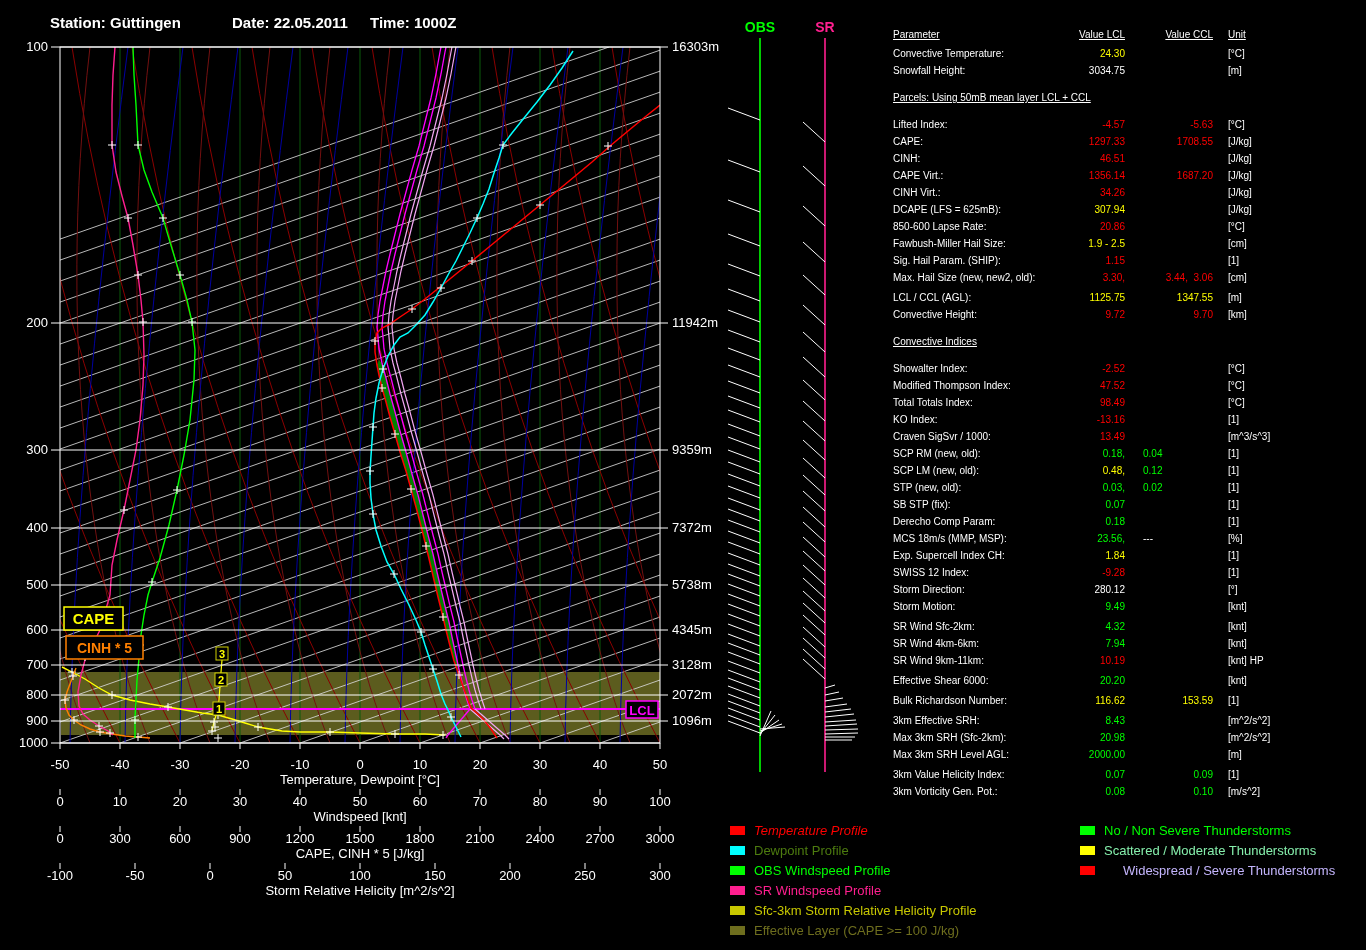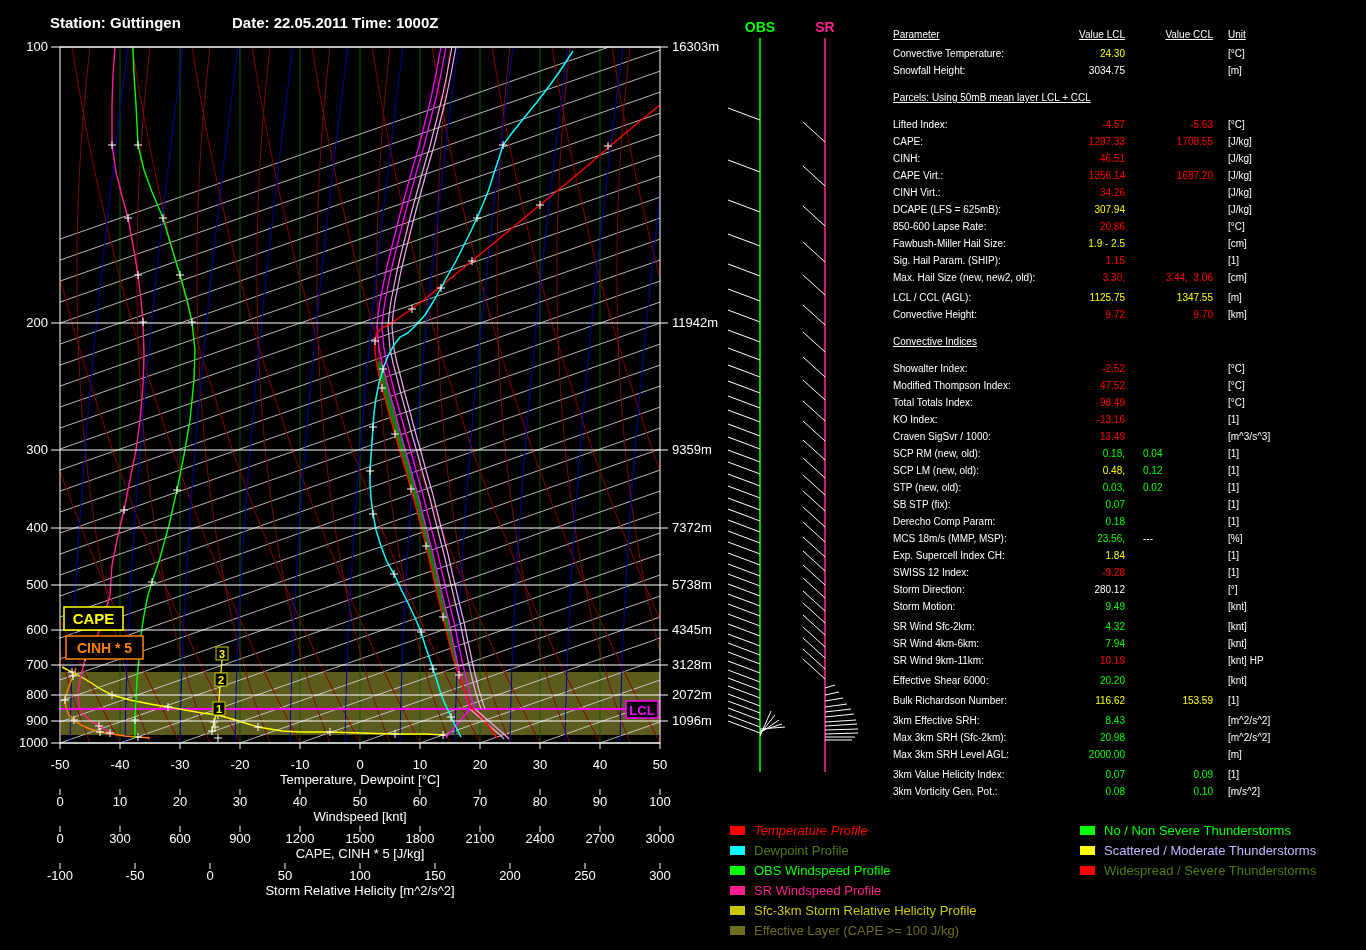--- a/index.html
+++ b/index.html
@@ -26,21 +26,21 @@
   #legendR{left:1080px;top:820px;}
   .lrow{height:20px;display:flex;align-items:center;white-space:nowrap;}
   .sw{display:inline-block;width:15px;height:9px;margin-right:9px;flex:0 0 auto;}
 </style>
 </head>
 <body>
 
 <div id="app">
   <div class="hdr" style="left:50px">Station: Güttingen</div>
   <div class="hdr" style="left:232px">Date: 22.05.2011</div>
-  <div class="hdr" style="left:352px">Time: 1000Z</div>
+  <div class="hdr" style="left:370px">Time: 1000Z</div>
 
   <div id="svgwrap">
     <svg id="skewt-svg" width="880" height="950" xmlns="http://www.w3.org/2000/svg">
         <defs>
           <clipPath id="chartclip">
             <rect x="60" y="47" width="600" height="696"></rect>
           </clipPath>
         </defs>
         <g clip-path="url(#chartclip)">
           <rect x="61" y="672" width="599" height="63" fill="#5c5c1e"></rect>
@@ -791,20 +791,20 @@
         <span style="color: rgb(110, 110, 30);">Effective Layer (CAPE &gt;= 100 J/kg)</span>
       </div>
     </div>
   <div id="legendR" class="legend">
       <div class="lrow">
         <span class="sw" style="background: rgb(0, 255, 0);"></span>
         <span style="color: rgb(0, 255, 0);">No / Non Severe Thunderstorms</span>
       </div>
       <div class="lrow">
         <span class="sw" style="background: rgb(255, 255, 0);"></span>
-        <span style="color: #c4b5fd;">Scattered / Moderate Thunderstorms</span>
+        <span style="color: #86efac;">Scattered / Moderate Thunderstorms</span>
       </div>
       <div class="lrow">
         <span class="sw" style="background: rgb(255, 0, 0);"></span>
-        <span style="color: #4d7c0f;">Widespread / Severe Thunderstorms</span>
+        <span style="color: #c4b5fd; margin-left: 19px;">Widespread / Severe Thunderstorms</span>
       </div>
     </div>
 </div>
 
 </body></html>

